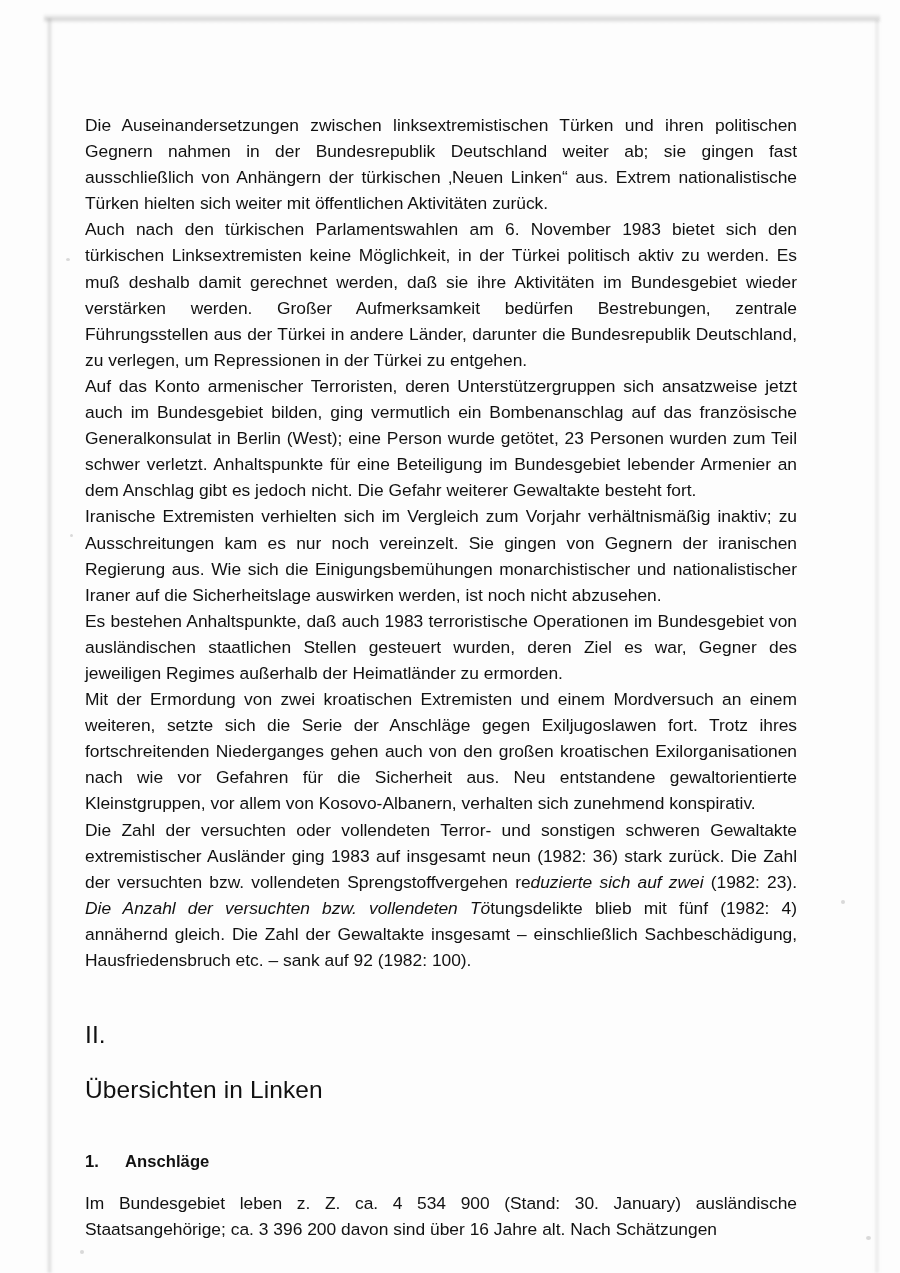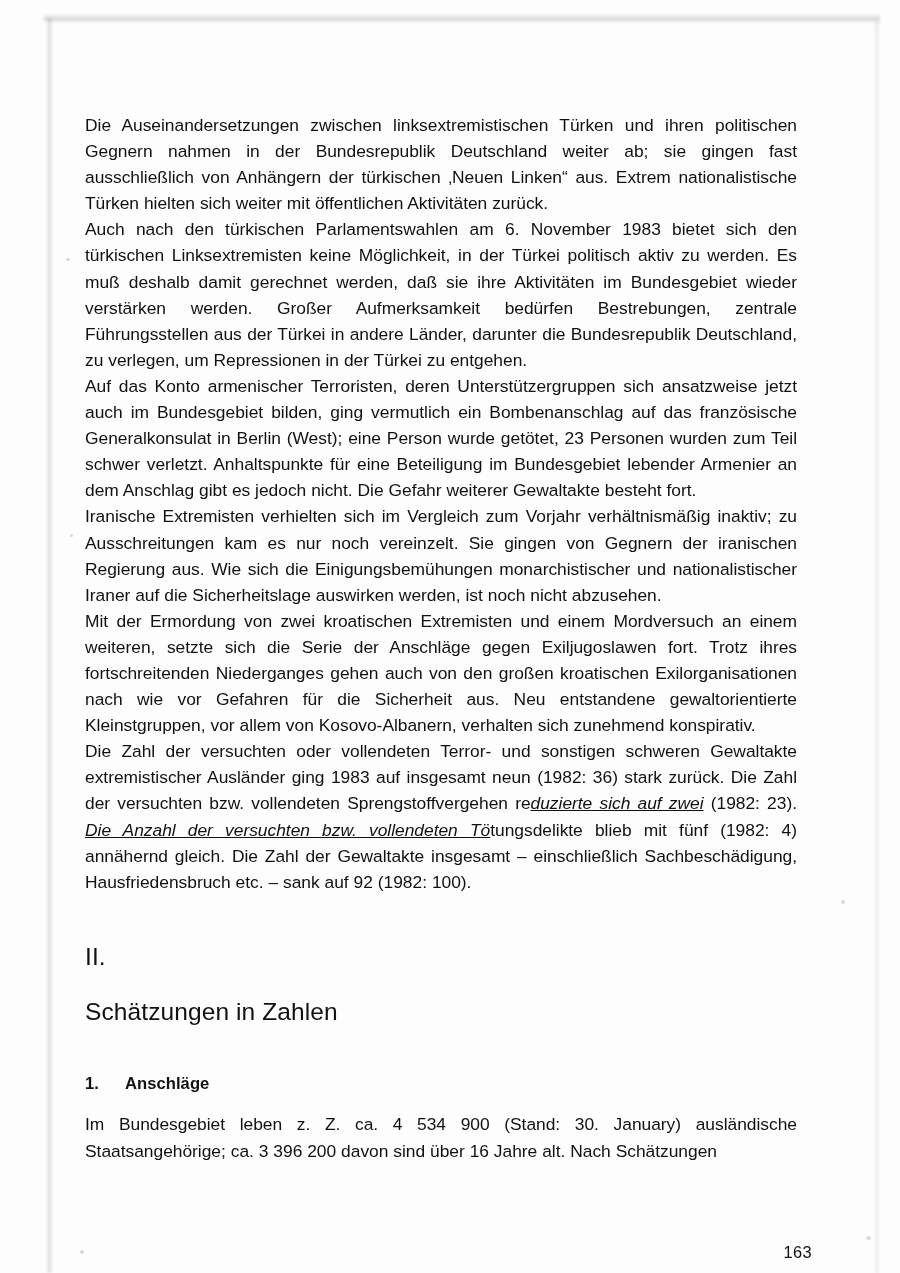--- a/index.html
+++ b/index.html
@@ -82,21 +82,20 @@
     font-size: 17.4px;
     line-height: 26.1px;
     text-align: justify;
     text-justify: inter-word;
     letter-spacing: -0.02px;
     word-spacing: 0.1px;
   }
 
   p.para i {
     font-style: italic;
-    text-decoration: underline;
   }
 
   
   .heading-main {
     display: flex;
     align-items: baseline;
     margin-top: 47px;
     font-size: 24.5px;
     line-height: 30px;
     font-weight: normal;
@@ -157,35 +156,35 @@
   <div class="content">
 
     <p class="para">Die Auseinandersetzungen zwischen linksextremistischen Türken und ihren politischen Gegnern nahmen in der Bundesrepublik Deutschland weiter ab; sie gingen fast ausschließlich von Anhängern der türkischen ‚Neuen Linken“ aus. Extrem nationalistische Türken hielten sich weiter mit öffentlichen Aktivitäten zurück.</p>
 
     <p class="para">Auch nach den türkischen Parlamentswahlen am 6. November 1983 bietet sich den türkischen Linksextremisten keine Möglichkeit, in der Türkei politisch aktiv zu werden. Es muß deshalb damit gerechnet werden, daß sie ihre Aktivitäten im Bundesgebiet wieder verstärken werden. Großer Aufmerksamkeit bedürfen Bestrebungen, zentrale Führungsstellen aus der Türkei in andere Länder, darunter die Bundesrepublik Deutschland, zu verlegen, um Repressionen in der Türkei zu entgehen.</p>
 
     <p class="para">Auf das Konto armenischer Terroristen, deren Unterstützergruppen sich ansatzweise jetzt auch im Bundesgebiet bilden, ging vermutlich ein Bombenanschlag auf das französische Generalkonsulat in Berlin (West); eine Person wurde getötet, 23 Personen wurden zum Teil schwer verletzt. Anhaltspunkte für eine Beteiligung im Bundesgebiet lebender Armenier an dem Anschlag gibt es jedoch nicht. Die Gefahr weiterer Gewaltakte besteht fort.</p>
 
     <p class="para">Iranische Extremisten verhielten sich im Vergleich zum Vorjahr verhältnismäßig inaktiv; zu Ausschreitungen kam es nur noch vereinzelt. Sie gingen von Gegnern der iranischen Regierung aus. Wie sich die Einigungsbemühungen monarchistischer und nationalistischer Iraner auf die Sicherheitslage auswirken werden, ist noch nicht abzusehen.</p>
 
+    <p class="para">Es bestehen Anhaltspunkte, daß auch 1983 terroristische Operationen im Bundesgebiet von ausländischen staatlichen Stellen gesteuert wurden, deren Ziel es war, Gegner des jeweiligen Regimes außerhalb der Heimatländer zu ermorden.</p>
 
     <p class="para">Mit der Ermordung von zwei kroatischen Extremisten und einem Mordversuch an einem weiteren, setzte sich die Serie der Anschläge gegen Exiljugoslawen fort. Trotz ihres fortschreitenden Niederganges gehen auch von den großen kroatischen Exilorganisationen nach wie vor Gefahren für die Sicherheit aus. Neu entstandene gewaltorientierte Kleinstgruppen, vor allem von Kosovo-Albanern, verhalten sich zunehmend konspirativ.</p>
 
     <p class="para"><span>Die Zahl der versuchten oder vollendeten Terror- und sonstigen schweren Gewaltakte extremistischer Ausländer ging 1983 auf insgesamt neun (1982: 36) stark zurück. Die Zahl der versuchten bzw. vollendeten Sprengstoffvergehen re</span><i>duzierte sich auf zwei</i><span> (1982: 23). </span><i>Die Anzahl der versuchten bzw. vollendeten Tö</i><span>tungsdelikte blieb mit fünf (1982: 4) annähernd gleich. Die Zahl der Gewaltakte insgesamt – einschließlich Sachbeschädigung, Hausfriedensbruch etc. – sank auf 92 (1982: 100).</span></p>
 
 
     <h2 class="heading-main">
       <span class="numeral">II.</span>
-      <span class="title">Schätzungen in Zahlen</span>
+      <span class="title">Übersichten in Linken</span>
     </h2>
 
     <h3 class="heading-sub">
       <span class="numeral">1.</span>
       <span class="title">Anschläge</span>
     </h3>
 
     <p class="para para-after-heading">Im Bundesgebiet leben z. Z. ca. 4 534 900 (Stand: 30. January) ausländische Staatsangehörige; ca. 3 396 200 davon sind über 16 Jahre alt. Nach Schätzungen</p>
 
   </div>
 
-  <div class="folio">163</div>
 
 </div>
 
 </body></html>

